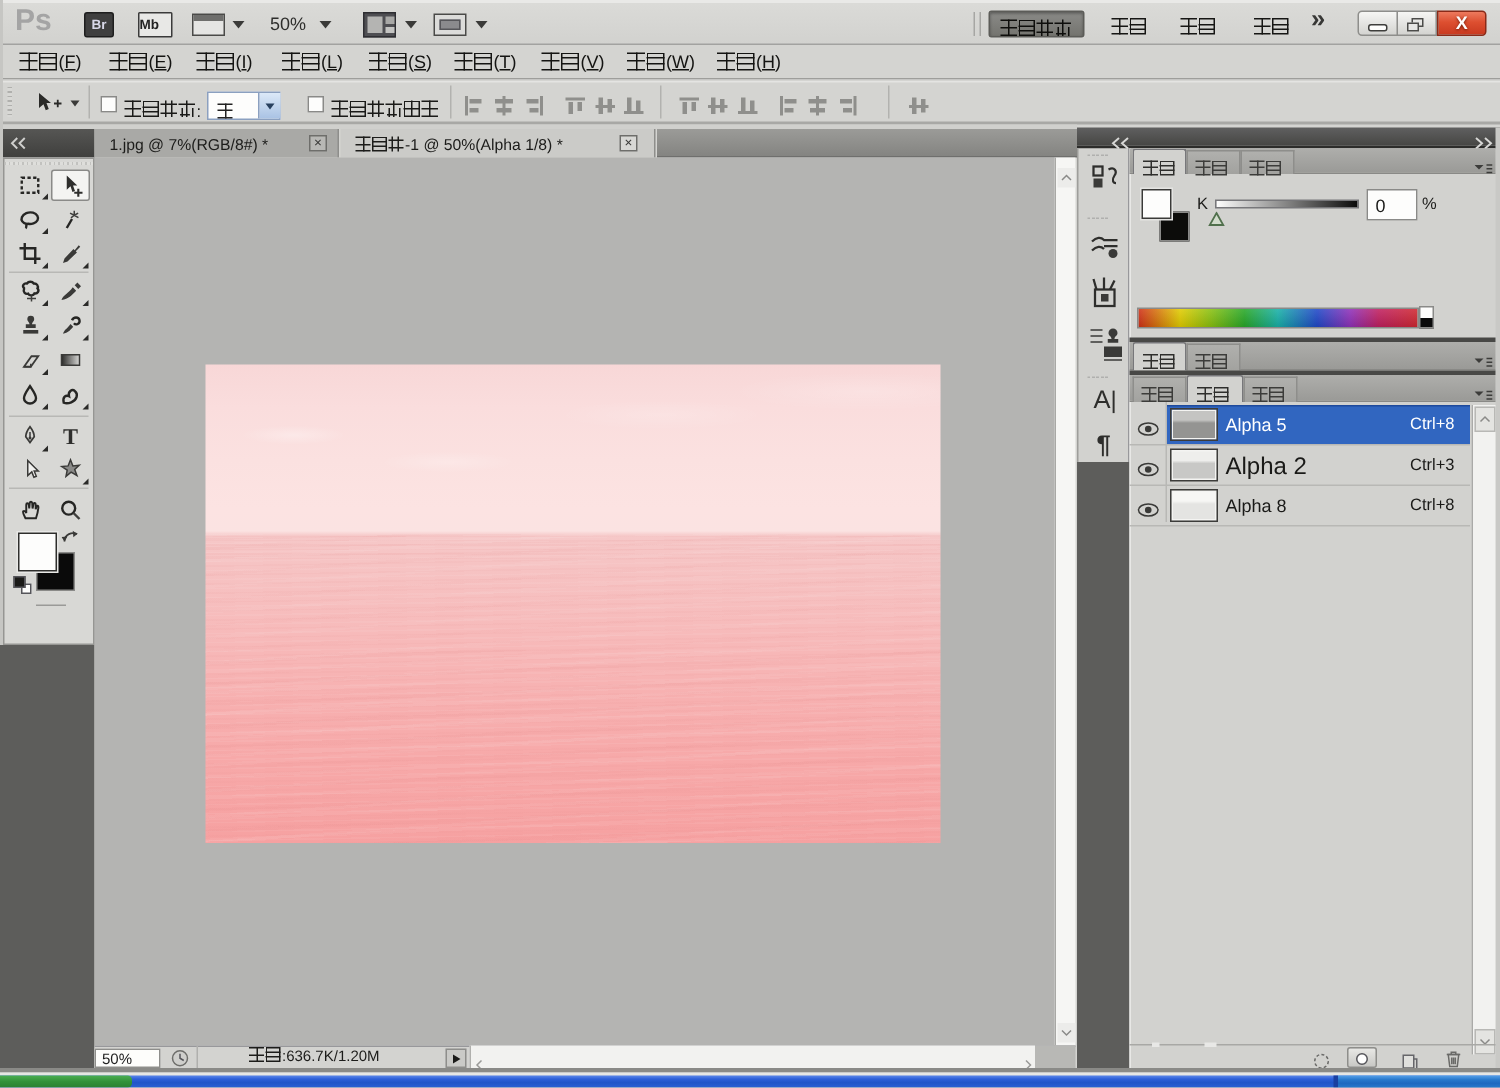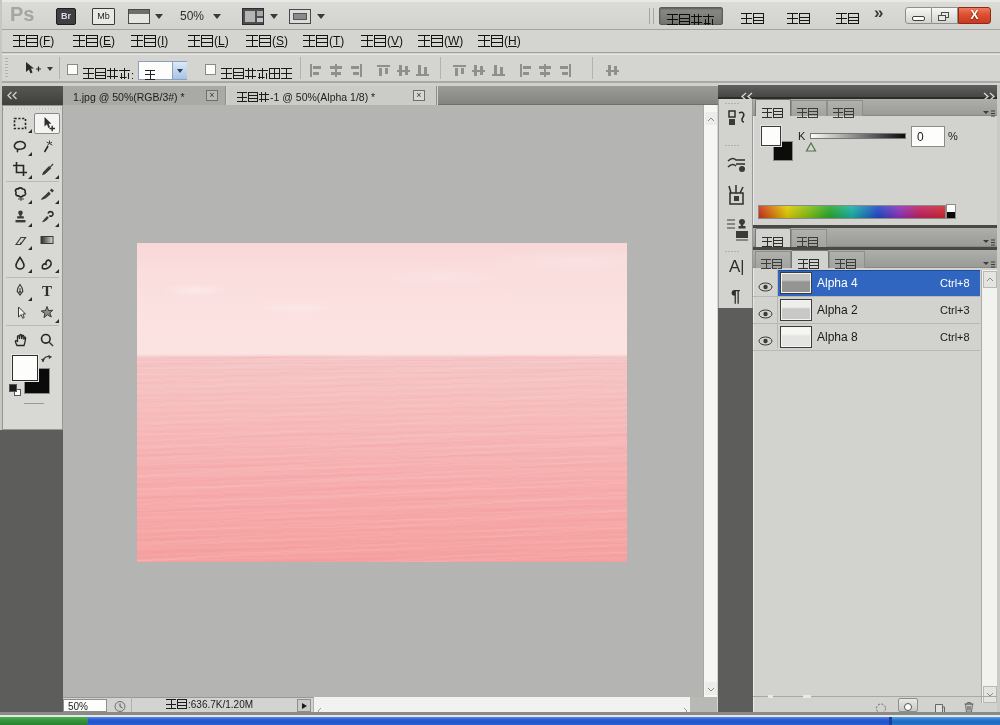--- a/index.html
+++ b/index.html
@@ -26,21 +26,21 @@
  background-position:0 15%,20% 90%,15% 100%,85% 100%,50% 0}
 .ge{box-shadow:inset 0 0 0 1px currentColor;background-image:
  linear-gradient(currentColor,currentColor),linear-gradient(currentColor,currentColor);
  background-size:1px 100%,100% 1px;background-position:50% 0,0 50%}
 </style></head>
 <body>
 <div style="position:absolute;left:0;top:0;width:1000px;height:30px;background:linear-gradient(#dbdbd8,#d2d2cf);border-bottom:1px solid #a2a2a0"></div>
 <div style="position:absolute;left:0;top:0;width:1000px;height:2px;background:#e9e9e7"></div>
 <div style="position:absolute;left:10px;top:3px;font-size:20px;font-weight:bold;color:#a4a4a4;letter-spacing:0px">Ps</div>
 <div style="position:absolute;left:56px;top:8px;width:20px;height:17px;background:#3f3f3f;border:1px solid #1e1e1e;border-radius:2px;color:#d8d8e8;font-size:9px;font-weight:bold;text-align:center;line-height:15px">Br</div>
-<div style="position:absolute;left:92px;top:8px;width:23px;height:17px;background:#e8e8e6;border:1px solid #3a3a3a;border-radius:1px;color:#222;font-size:9px;font-weight:normal;text-align:center;line-height:15px">Mb</div>
+<div style="position:absolute;left:92px;top:8px;width:23px;height:17px;background:#e8e8e6;border:1px solid #3a3a3a;border-radius:1px;color:#222;font-size:9px;font-weight:bold;text-align:left;line-height:15px">Mb</div>
 <div style="position:absolute;left:128px;top:9px;width:22px;height:15px;border:1px solid #4a4a48;background:#e5e5e3">
     <div style="position:absolute;left:0;top:0;width:100%;height:4px;background:#6e6e6c"></div>
   </div>
 <div style="position:absolute;left:155px;top:14px;width:0;height:0;border-left:4px solid transparent;border-right:4px solid transparent;border-top:5px solid #3a3a38"></div>
 <div style="position:absolute;left:180px;top:9px;font-size:12px;color:#2e2e2c">50%</div>
 <div style="position:absolute;left:213px;top:14px;width:0;height:0;border-left:4px solid transparent;border-right:4px solid transparent;border-top:5px solid #3a3a38"></div>
 <div style="position:absolute;left:242px;top:8px;width:22px;height:17px;background:#4e4e52;border:1px solid #2e2e32">
     <div style="position:absolute;left:2px;top:2px;width:10px;height:11px;background:#b4b4b2"></div>
     <div style="position:absolute;left:14px;top:2px;width:6px;height:5px;background:#a8a8a6"></div>
     <div style="position:absolute;left:14px;top:9px;width:6px;height:4px;background:#c4c4c2"></div>
@@ -161,21 +161,21 @@
     <div style="position:absolute;left:2px;top:1px;width:3px;height:11px;background:#8f8f8c"></div>
     <div style="position:absolute;left:8px;top:2px;width:3px;height:9px;background:#8f8f8c"></div>
   </div>
 <div style="position:absolute;left:0;top:83px;width:718px;height:3px;background:#d0d0cd"></div>
 <div style="position:absolute;left:0;top:86px;width:63px;height:19px;background:linear-gradient(#565654,#3f3f3d)">
     <svg width="16" height="12" style="position:absolute;left:5px;top:4px">
       <path d="M6.5 2 L3 5.5 L6.5 9 M11.5 2 L8 5.5 L11.5 9" stroke="#cfcfcd" stroke-width="1.3" fill="none"></path>
     </svg>
   </div>
 <div style="position:absolute;left:63px;top:86px;width:163px;height:19px;background:#a9a9a6;border-right:1px solid #8e8e8b">
-    <div style="position:absolute;left:10px;top:5px;font-size:10.5px;color:#1c1c1a">1.jpg @ 50%(RGB/3#) *</div>
+    <div style="position:absolute;left:10px;top:5px;font-size:10.5px;color:#1c1c1a">1.jpg @ 7%(RGB/8#) *</div>
     <div style="position:absolute;left:143px;top:4px;width:12px;height:11px;background:#b8b8b5;border:1px solid #6e6e6b;font-size:9px;line-height:9px;text-align:center;color:#3a3a38">×</div>
   </div>
 <div style="position:absolute;left:227px;top:86px;width:210px;height:19px;background:#cbcbc8;border-right:1px solid #8e8e8b">
     <div style="position:absolute;left:10px;top:5px;font-size:10.5px;color:#1c1c1a"><span class="cjw "><i class="g ga" style="width:10px;height:10px;margin-right:1px"></i><i class="g gb" style="width:10px;height:10px;margin-right:1px"></i><i class="g gc" style="width:10px;height:10px;margin-right:1px"></i></span>-1 @ 50%(Alpha 1/8) *</div>
     <div style="position:absolute;left:186px;top:4px;width:12px;height:11px;background:#d8d8d5;border:1px solid #6e6e6b;font-size:9px;line-height:9px;text-align:center;color:#3a3a38">×</div>
   </div>
 <div style="position:absolute;left:438px;top:86px;width:280px;height:19px;background:linear-gradient(#9b9b98,#848481);border-bottom:1px solid #6f6f6d"></div>
 <div style="position:absolute;left:0;top:105px;width:63px;height:608px;background:#5d5d5b"></div>
 <div style="position:absolute;left:63px;top:105px;width:640px;height:592px;background:#b4b4b2"></div>
 <div style="position:absolute;left:137px;top:243px;width:490px;height:319px;background:linear-gradient(180deg,#f8d7d7 0%,#fadddd 9%,#fbe1e0 20%,#fce3e2 30%,#fbe3e2 34.8%,#f6c8c8 35.8%,#f6c3c3 42%,#f7bbbb 55%,#f7b0b0 70%,#f7a8a8 84%,#f6a1a1 100%)">
@@ -447,30 +447,30 @@
       <path d="M0 1 l3 3 3 -3" fill="#3c3c3a"></path>
       <path d="M8 1 h4 M8 3.5 h4 M8 6 h4" stroke="#3c3c3a"></path>
     </svg></div>
 <div style="position:absolute;left:777px;top:268px;width:1px;height:80px;background:#b8b8b5"></div>
 <div style="position:absolute;left:778px;top:270px;width:202px;height:26px;border-top:1px solid #1e4a9c;background:#3166c0"></div>
 <div style="position:absolute;left:758px;top:278px;width:15px;height:10px"><svg width="15" height="10">
       <ellipse cx="7.5" cy="5" rx="6.5" ry="4" fill="none" stroke="#3a3a38"></ellipse>
       <circle cx="7.5" cy="5" r="2.2" fill="#3a3a38"></circle>
     </svg></div>
 <div style="position:absolute;left:780px;top:272px;width:32px;height:22px;background:linear-gradient(180deg,#c4c4c2 0%,#c4c4c2 35%,#949492 45%,#949492 100%);border:1px solid #3c3c3a;box-shadow:inset 0 0 0 1px #f4f4f2"></div>
-<div style="position:absolute;left:817px;top:276px;font-size:12px;color:#fff">Alpha 4</div>
+<div style="position:absolute;left:817px;top:276px;font-size:12px;color:#fff">Alpha 5</div>
 <div style="position:absolute;left:940px;top:277px;font-size:11px;color:#fff">Ctrl+8</div>
 <div style="position:absolute;left:753px;top:296px;width:227px;height:1px;background:#b8b8b5"></div>
 <div style="position:absolute;left:778px;top:297px;width:202px;height:26px;background:transparent"></div>
 <div style="position:absolute;left:758px;top:305px;width:15px;height:10px"><svg width="15" height="10">
       <ellipse cx="7.5" cy="5" rx="6.5" ry="4" fill="none" stroke="#3a3a38"></ellipse>
       <circle cx="7.5" cy="5" r="2.2" fill="#3a3a38"></circle>
     </svg></div>
 <div style="position:absolute;left:780px;top:299px;width:32px;height:22px;background:linear-gradient(180deg,#eeeeec 0%,#eeeeec 35%,#c8c8c6 45%,#c8c8c6 100%);border:1px solid #3c3c3a;box-shadow:inset 0 0 0 1px #f4f4f2"></div>
-<div style="position:absolute;left:817px;top:303px;font-size:12px;color:#1a1a18">Alpha 2</div>
+<div style="position:absolute;left:817px;top:303px;font-size:16px;color:#1a1a18">Alpha 2</div>
 <div style="position:absolute;left:940px;top:304px;font-size:11px;color:#1a1a18">Ctrl+3</div>
 <div style="position:absolute;left:753px;top:323px;width:227px;height:1px;background:#b8b8b5"></div>
 <div style="position:absolute;left:778px;top:324px;width:202px;height:26px;background:transparent"></div>
 <div style="position:absolute;left:758px;top:332px;width:15px;height:10px"><svg width="15" height="10">
       <ellipse cx="7.5" cy="5" rx="6.5" ry="4" fill="none" stroke="#3a3a38"></ellipse>
       <circle cx="7.5" cy="5" r="2.2" fill="#3a3a38"></circle>
     </svg></div>
 <div style="position:absolute;left:780px;top:326px;width:32px;height:22px;background:linear-gradient(180deg,#f6f6f4 0%,#f6f6f4 35%,#e4e4e2 45%,#e4e4e2 100%);border:1px solid #3c3c3a;box-shadow:inset 0 0 0 1px #f4f4f2"></div>
 <div style="position:absolute;left:817px;top:330px;font-size:12px;color:#1a1a18">Alpha 8</div>
 <div style="position:absolute;left:940px;top:331px;font-size:11px;color:#1a1a18">Ctrl+8</div>

